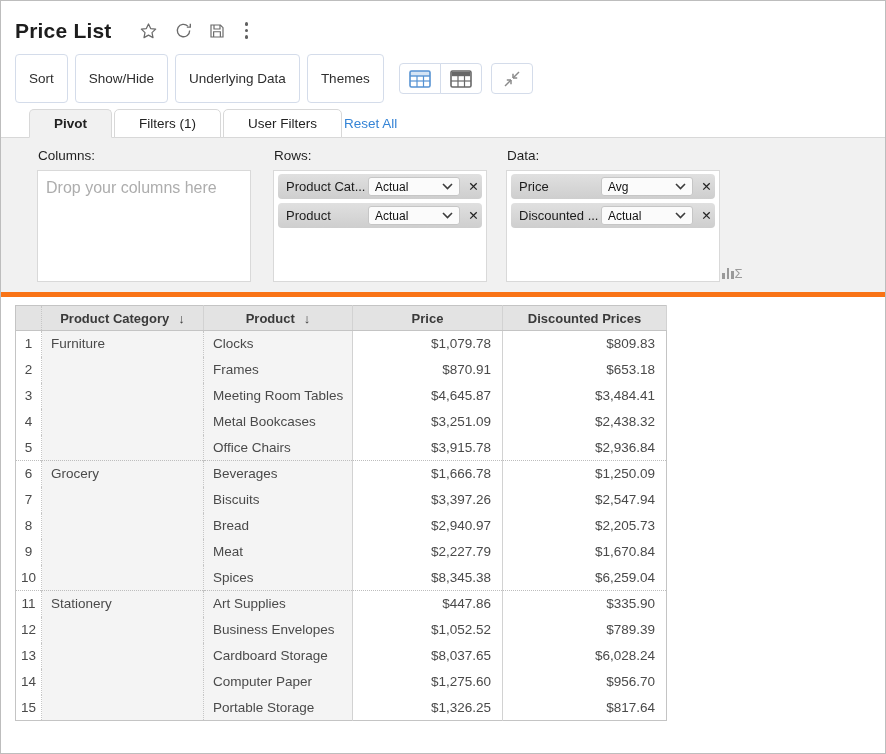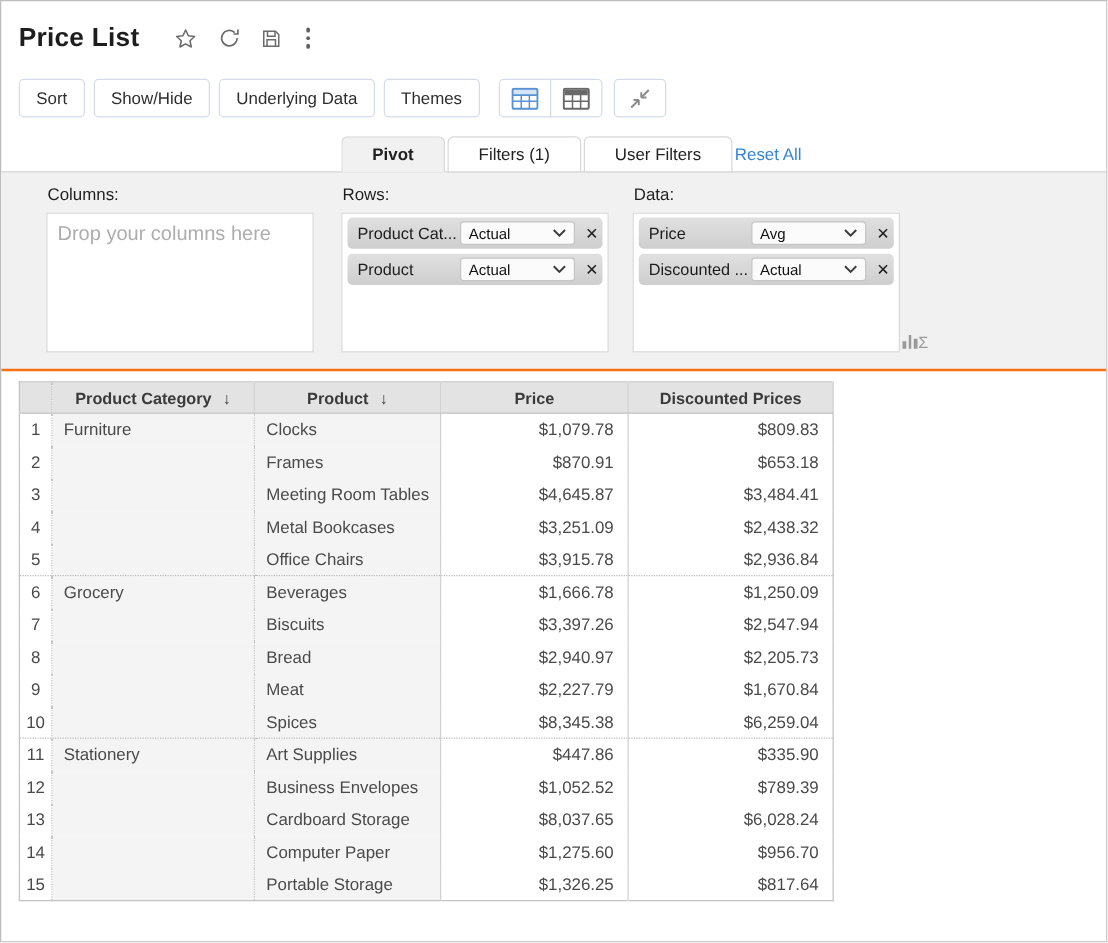--- a/index.html
+++ b/index.html
@@ -18,48 +18,48 @@
   .title-row { display:flex; align-items:center; padding: 15px 0 0 14px; height: 44px; }
   .title-row h1 { font-size: 21px; font-weight: 700; color:#1d1d1d; letter-spacing:.2px; }
   .title-icons { display:flex; align-items:center; gap: 15px; margin-left: 26px; }
   .title-icons .ticon { display:flex; align-items:center; cursor:pointer; }
   .kebab { display:flex; flex-direction:column; gap:3px; padding:1px 4px; }
   .kebab i { width:3.5px; height:3.5px; border-radius:50%; background:#606060; }
 
   
   .toolbar { display:flex; align-items:center; margin: 18px 0 0 14px; height: 31px; }
   .tb-btn {
-    height: 31px; padding: 0 13px; margin-right: 7px;
+    height: 49px; padding: 0 13px; margin-right: 7px;
     background:#fff; border:1px solid #d4dcea; border-radius:4px;
     font-family: inherit; font-size: 13.5px; color:#2e2e2e; cursor:pointer;
   }
   .icon-group { display:flex; margin-left: 8px; }
   .icon-btn {
     width: 42px; height: 31px; background:#fff;
     border:1px solid #d4dcea; border-radius:4px;
     display:flex; align-items:center; justify-content:center; cursor:pointer;
   }
   .icon-group .icon-btn:first-child { border-radius:4px 0 0 4px; }
   .icon-group .icon-btn:last-child { border-radius:0 4px 4px 0; margin-left:-1px; }
   .collapse-btn { margin-left: 9px; }
 
   
-  .tabbar { display:flex; align-items:flex-end; margin-top: 15px; padding-left: 28px; position:relative; z-index:2;justify-content:center; }
+  .tabbar { display:flex; align-items:flex-end; margin-top: 15px; padding-left: 28px; position:relative; z-index:2; }
   .tab {
     height: 29px; display:flex; align-items:center; padding: 0 24px;
     background:#fff; border:1px solid #d8d8d8; border-radius:5px 5px 0 0;
     margin-right: 2px; font-size: 13.5px; color:#222; cursor:pointer;
   }
   .tab.active { background:#f1f1f1; font-weight:700; border-bottom:1px solid #f1f1f1; }
   .reset-link { align-self:center; font-size: 13.5px; color:#3584d6; cursor:pointer; }
 
   
   .panel {
     position: relative; margin-top:-1px; height: 160px;
-    background:#f1f1f1; border-top:1px solid #d8d8d8; border-bottom:2px solid #f97316;
+    background:#f1f1f1; border-top:1px solid #d8d8d8; border-bottom:5px solid #f97316;
     z-index:1;
   }
   .panel .sec-label { position:absolute; top:10px; font-size:13.5px; color:#1f1f1f; }
   .panel .drop-box {
     position:absolute; top:32px; width:214px; height:112px;
     background:#fff; border:1px solid #d9d9d9;
   }
   .lbl-columns { left:37px; } .box-columns { left:36px; }
   .lbl-rows    { left:273px; } .box-rows   { left:272px; }
   .lbl-data    { left:506px; } .box-data   { left:505px; }

